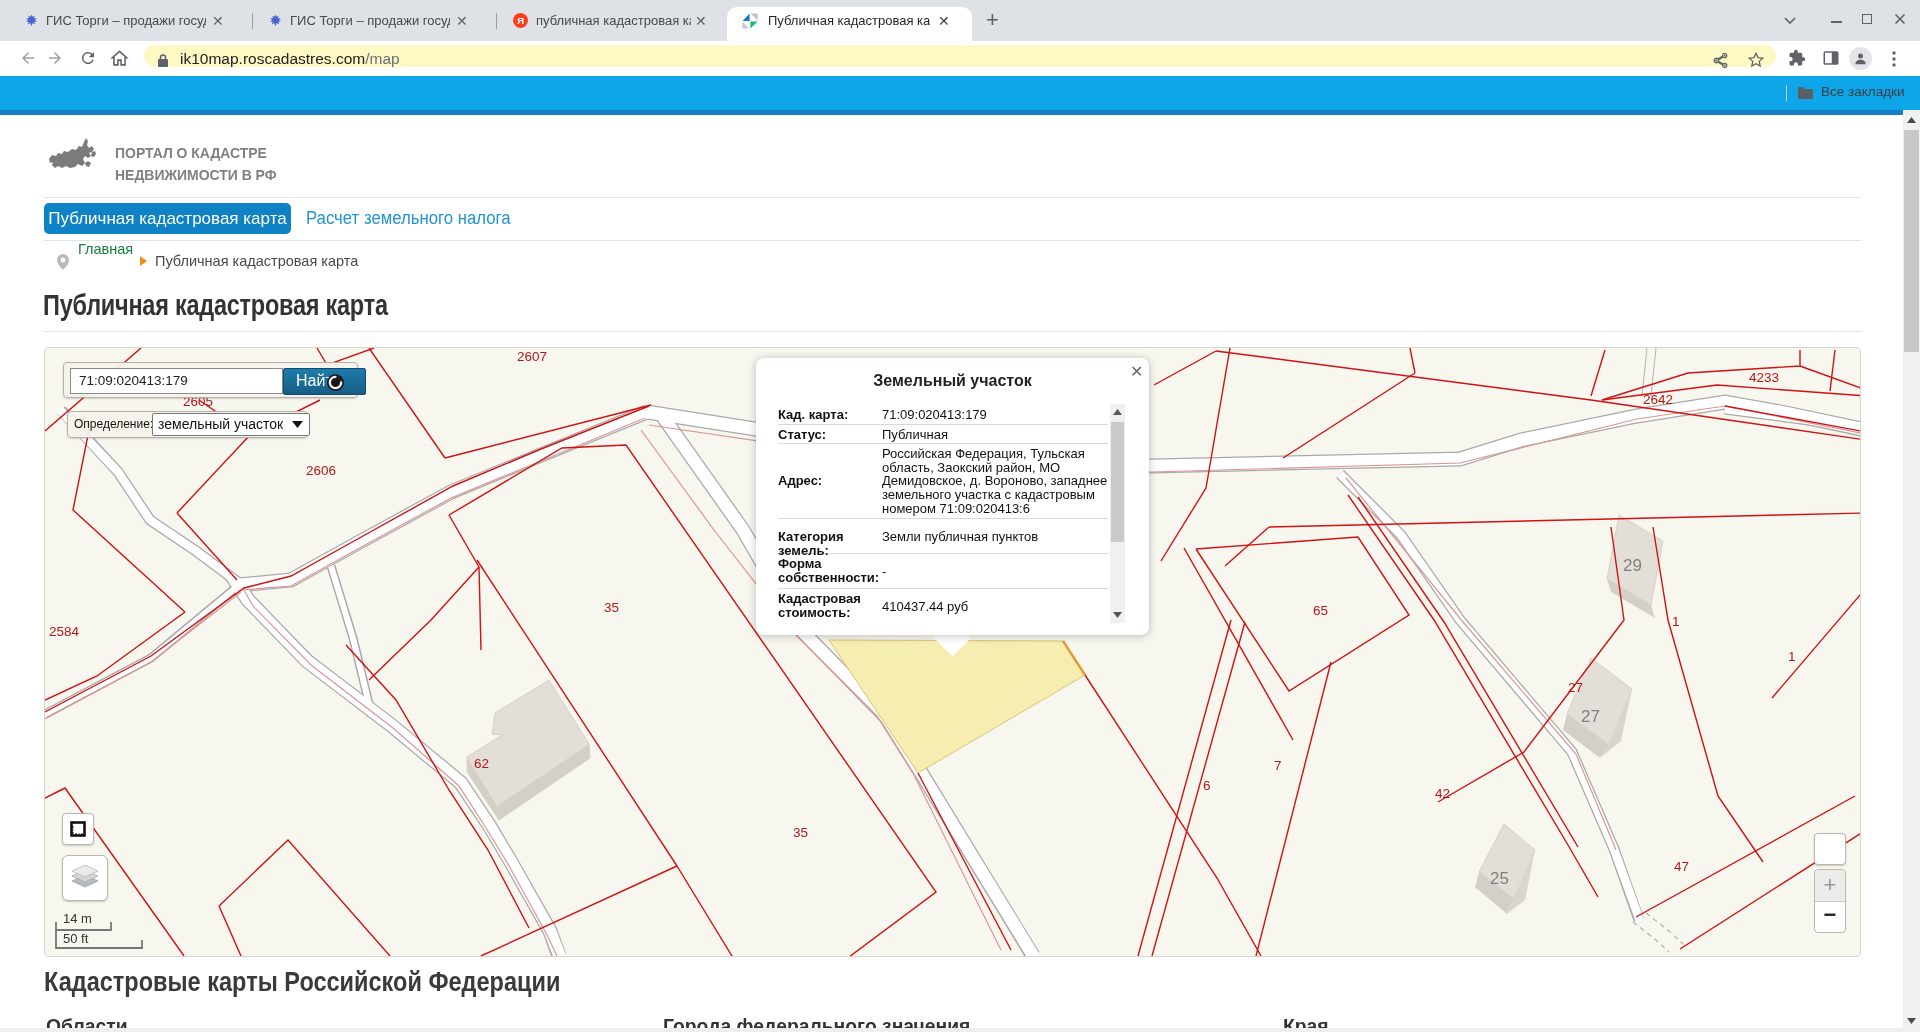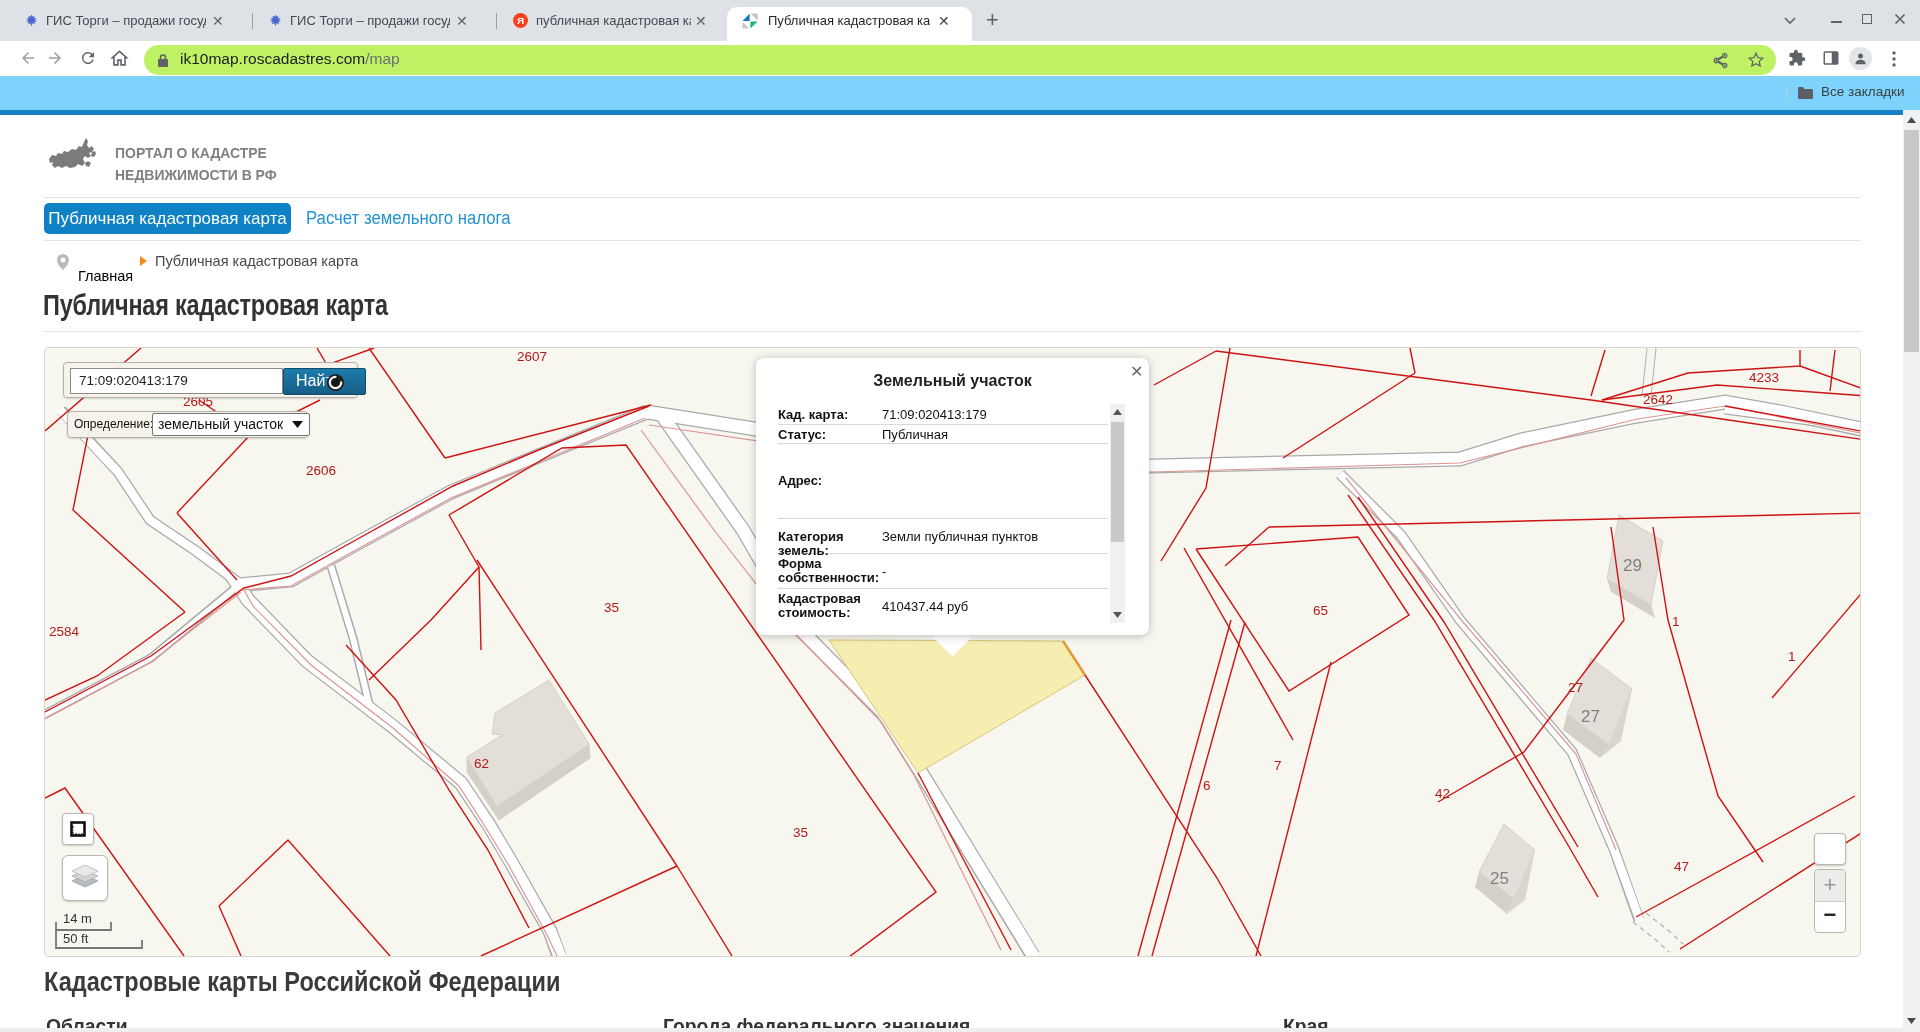--- a/index.html
+++ b/index.html
@@ -5,22 +5,22 @@
 html,body{margin:0;padding:0}
 body{width:1920px;height:1032px;overflow:hidden;font-family:"Liberation Sans",sans-serif;background:#fff;position:relative}
 
 #tabstrip{position:absolute;left:0;top:0;width:1920px;height:41px;background:#dee1e6}
 .tab{position:absolute;top:0;height:41px;display:flex;align-items:center}
 .tabtitle{font-size:13px;color:#45494e;white-space:nowrap;overflow:hidden}
 .tabx{color:#5f6368;font-size:14px}
 .tabsep{position:absolute;top:13px;width:1px;height:16px;background:#9aa0a6}
 #activetab{position:absolute;left:727px;top:7px;width:245px;height:34px;background:#fff;border-radius:10px 10px 0 0}
 #toolbar{position:absolute;left:0;top:41px;width:1920px;height:35px;background:#fff}
-#urlpill{position:absolute;left:144px;top:45px;width:1632px;height:30px;background:#bef264;border-radius:15px}
-#bookmarks{position:absolute;left:0;top:76px;width:1920px;height:50px;background:#7dd3fc}
+#urlpill{position:absolute;left:144px;top:45px;width:1632px;height:22px;background:#fef9c3;border-radius:15px}
+#bookmarks{position:absolute;left:0;top:76px;width:1920px;height:50px;background:#0ea5e9}
 #bluebar{position:absolute;left:0;top:110px;width:1920px;height:5px;background:#1780c4}
 
 #page{position:absolute;left:0;top:115px;width:1903px;height:917px;background:#fff}
 .hr{position:absolute;left:44px;width:1817px;height:1px;background:#e3e3e3}
 #navbtn{position:absolute;left:44px;top:88px;width:247px;height:31px;background:#0e82c4;border-radius:5px;color:#fff;font-size:17px;text-align:center;line-height:32px}
 #navlink{position:absolute;left:306px;top:93px;font-size:18px;color:#2394d2;transform:scaleX(.93);transform-origin:left center}
 #h1{position:absolute;left:43px;top:174px;font-size:29px;font-weight:bold;color:#333;transform:scaleX(.81);transform-origin:left center;letter-spacing:-.3px}
 
 #map{position:absolute;left:44px;top:347px;width:1815px;height:608px;background:#f7f6ef;border:1px solid #d6d4cb;border-radius:5px;overflow:hidden}
 #h2{position:absolute;left:44px;top:851px;font-size:28px;font-weight:bold;color:#3b3b3b;transform:scaleX(.84);transform-origin:left center}
@@ -167,21 +167,21 @@
     <path fill="#7b7b7b" d="M37 26 L40 24 L43 26 L41 30 L38 29 Z"></path>
   </svg>
   <div style="position:absolute;left:115px;top:27px;font-size:15.5px;font-weight:bold;color:#808080;letter-spacing:0;line-height:22px;transform:scaleX(.9);transform-origin:left top">ПОРТАЛ О КАДАСТРЕ<br>НЕДВИЖИМОСТИ В РФ</div>
   <div class="hr" style="top:82px"></div>
   <div id="navbtn">Публичная кадастровая карта</div>
   <a id="navlink">Расчет земельного налога</a>
   <div class="hr" style="top:125px"></div>
   <svg width="12" height="16" viewBox="0 0 12 16" style="position:absolute;left:57px;top:139px">
       <path d="M6 0a6 6 0 0 1 6 6c0 4.5-6 10-6 10S0 10.5 0 6a6 6 0 0 1 6-6zm0 3.5A2.5 2.5 0 1 0 6 8.5 2.5 2.5 0 0 0 6 3.5z" fill="#b9b9b9"></path>
     </svg>
-  <span style="position:absolute;left:78px;top:153px;font-size:14.5px;color:#000000">Главная</span>
+  <span style="position:absolute;left:78px;top:126px;font-size:14.5px;color:#15803d">Главная</span>
   <svg width="7" height="10" viewBox="0 0 7 10" style="position:absolute;left:140px;top:141px">
       <path d="M0 0 L7 5 L0 10 Z" fill="#f08c1e"></path>
     </svg>
   <span style="position:absolute;left:155px;top:138px;font-size:14.5px;color:#4a4a4a">Публичная кадастровая карта</span>
   <div id="h1">Публичная кадастровая карта</div>
   <div class="hr" style="top:216px"></div>
   <div id="h2">Кадастровые карты Российской Федерации</div>
   <div class="colh" style="left:46px">Области</div>
   <div class="colh" style="left:663px">Города федерального значения</div>
   <div class="colh" style="left:1283px">Края</div>
@@ -378,20 +378,21 @@
         <div style="position:relative;border-bottom:1px solid #d9d9d9;height:20px">
           <span class="plab" style="top:3px">Кад. карта:</span>
             <span class="pval" style="top:3px">71:09:020413:179</span>
         </div>
         <div style="position:relative;border-bottom:1px solid #d9d9d9;height:18px">
           <span class="plab" style="top:2px">Статус:</span>
             <span class="pval" style="top:2px">Публичная</span>
         </div>
         <div style="position:relative;border-bottom:1px solid #d9d9d9;height:74px">
           <span class="plab" style="top:29px">Адрес:</span>
+          <span class="pval" style="top:3px;width:240px;line-height:13.7px;white-space:nowrap">Российская Федерация, Тульская<br>область, Заокский район, МО<br>Демидовское, д. Вороново, западнее<br>земельного участка с кадастровым<br>номером 71:09:020413:6</span>
         </div>
         <div style="position:relative;border-bottom:1px solid #d9d9d9;height:34px">
           <span class="plab" style="top:11px;width:100px;line-height:14px">Категория земель:</span>
             <span class="pval" style="top:10px">Земли публичная пунктов</span>
         </div>
         <div style="position:relative;border-bottom:1px solid #d9d9d9;height:34px">
           <span class="plab" style="top:3px;width:100px;line-height:14px">Форма собственности:</span>
             <span class="pval" style="top:10px">-</span>
         </div>
         <div style="position:relative;border-bottom:1px solid #701a75;height:34px">

